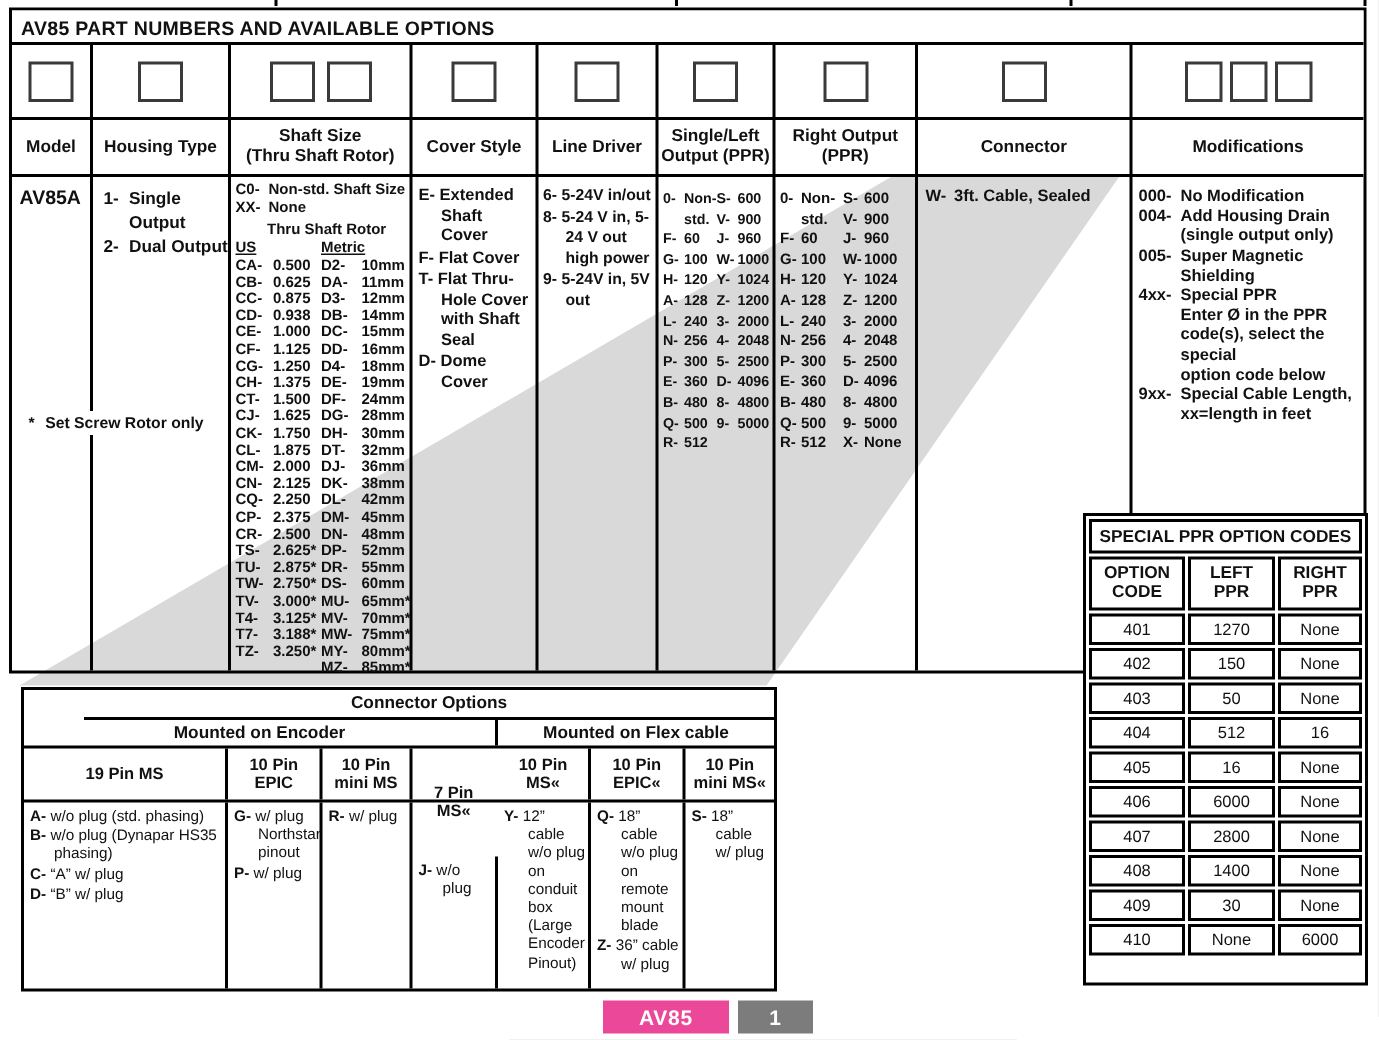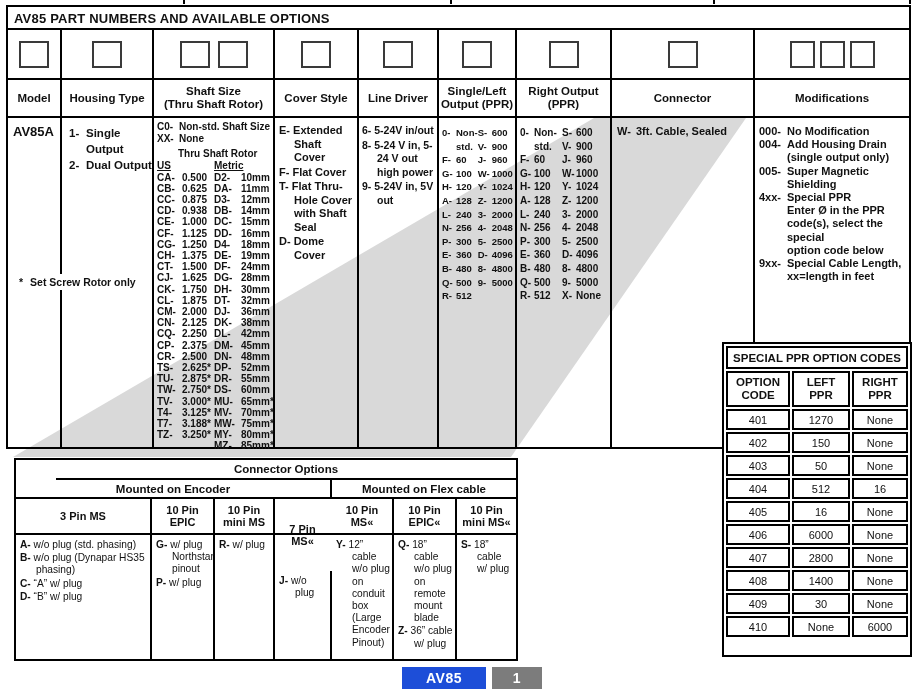--- a/index.html
+++ b/index.html
@@ -724,21 +724,21 @@
   </div>
 
   <div class="cotable">
     <div class="co-title">Connector Options</div>
     <div class="co-groups">
       <div class="co-g">Mounted on Encoder</div>
       <div class="co-g">Mounted on Flex cable</div>
     </div>
     <div class="co-heads">
 
-    <div class="co-h">3 Pin MS</div>
+    <div class="co-h">19 Pin MS</div>
         <div class="co-h">10 Pin EPIC</div>
         <div class="co-h">10 Pin mini MS</div>
         <div class="co-h">7 Pin MS«</div>
         <div class="co-h">10 Pin MS«</div>
         <div class="co-h">10 Pin EPIC«</div>
         <div class="co-h">10 Pin mini MS«</div>
       </div>
     <div class="co-body">
 
     <div class="co-c">
@@ -886,16 +886,16 @@
         <div class="sp-cell">None</div>
       </div>
         <div class="sp-row">
         <div class="sp-cell">410</div>
         <div class="sp-cell">None</div>
         <div class="sp-cell">6000</div>
       </div>
       </div>
   </div>
 
-  <div class="badge badge-av" style="background: #1d4ed8;">AV85</div>
+  <div class="badge badge-av" style="background: #ec4899;">AV85</div>
   <div class="badge badge-pg" style="background: rgb(124, 124, 124);">1</div>
 
 </div>
 
 </body></html>

